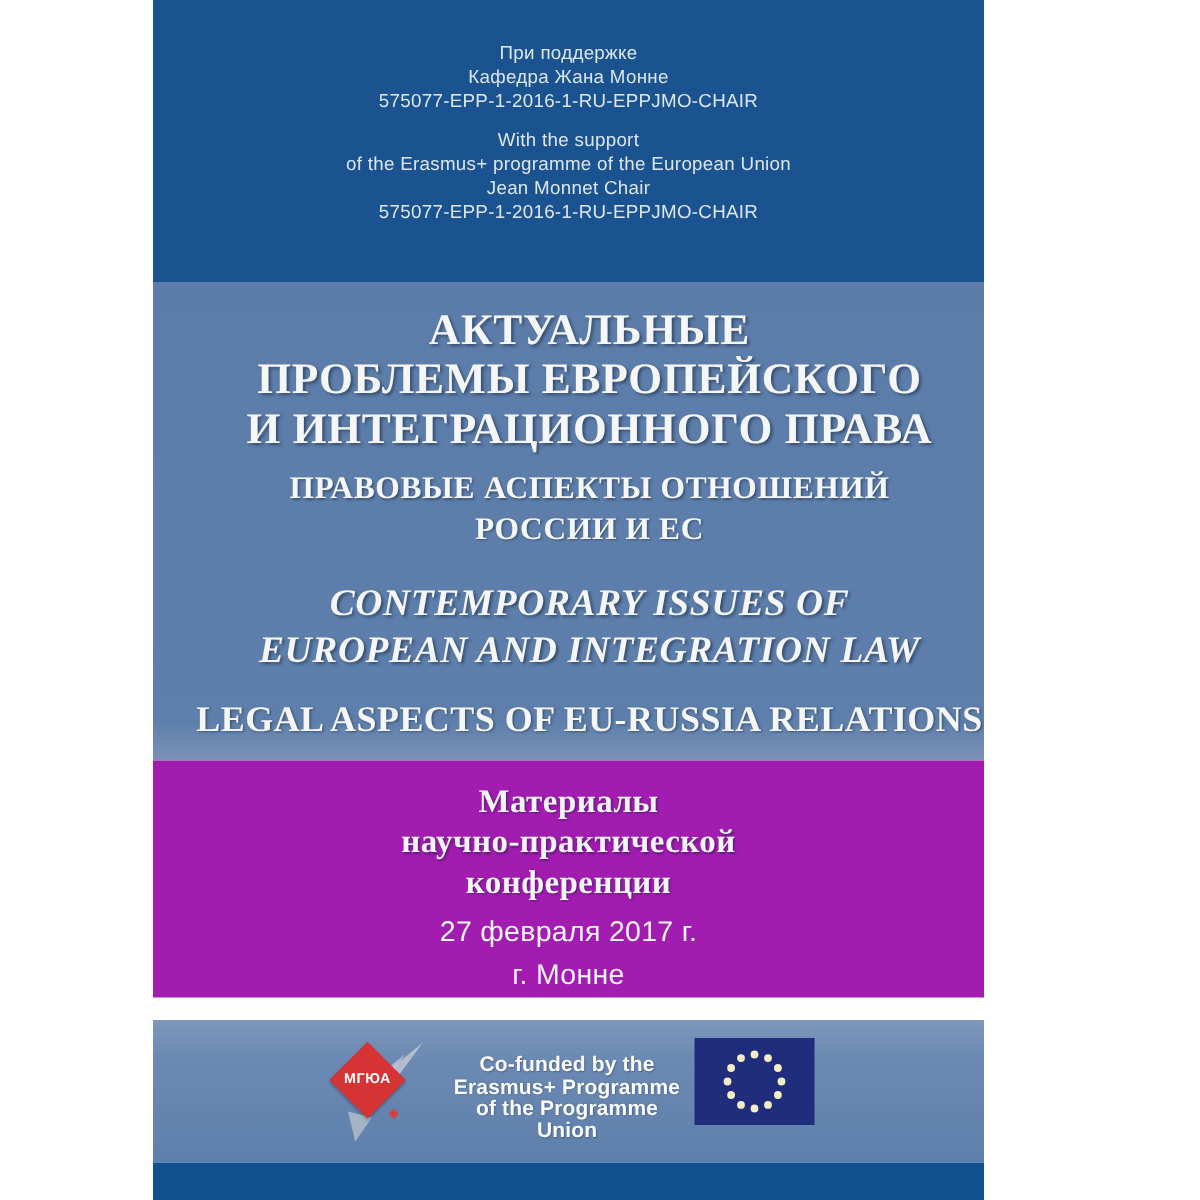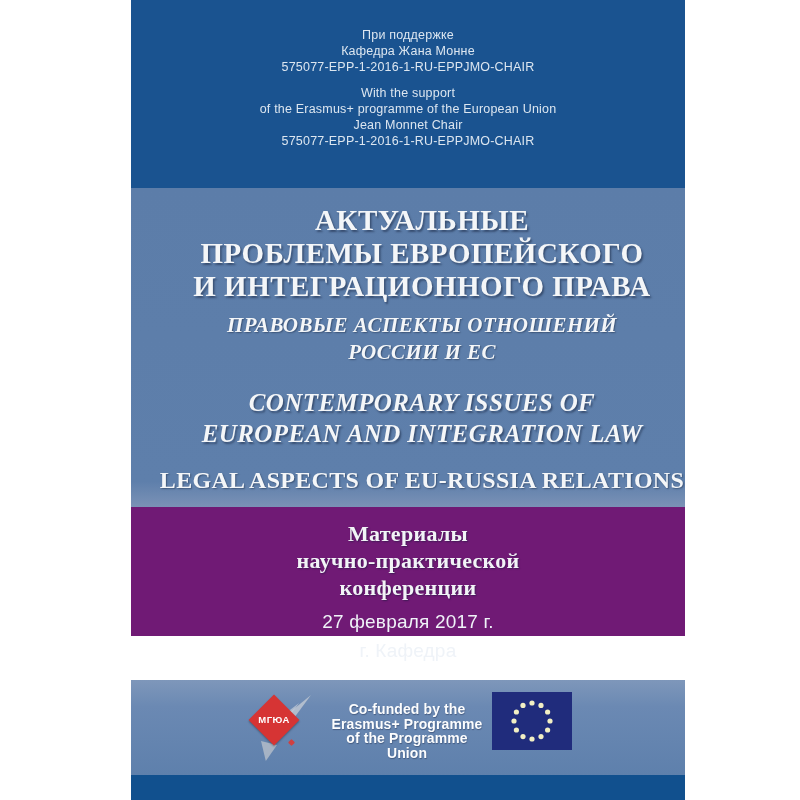--- a/index.html
+++ b/index.html
@@ -1,24 +1,24 @@
 <!DOCTYPE html>
 <html><head>
 <meta charset="utf-8">
 <style>
   html,body{margin:0;padding:0;}
   .page{
     position:relative;width:800px;height:800px;background:#ffffff;
     overflow:hidden;font-family:"Liberation Sans",sans-serif;
   }
-  .cover{position:absolute;left:131px;top:0;width:554px;height:800px;}
+  .cover{position:absolute;left:102px;top:0;width:554px;height:800px;}
   .band{position:absolute;left:0;width:554px;}
   .band1{top:0;height:188px;background:#1A5390;}
   .band2{top:188px;height:319px;background:linear-gradient(180deg,#5C7DA9 0%,#5E7FAB 92%,#7B92B6 100%);}
-  .band3{top:507px;height:129px;background:#701a75;}
+  .band3{top:507px;height:158px;background:#a21caf;}
   .band4{top:680px;height:95px;background:linear-gradient(180deg,#7E97BA 0%,#6B89B3 28%,#5E80AC 100%);}
   .band5{top:775px;height:25px;background:#11508E;}
 
   
   .support{text-align:center;color:#DCE6F0;font-size:12.5px;line-height:16px;letter-spacing:.2px;}
   .support-ru{padding-top:27px;}
   .support-en{padding-top:10px;}
   .support span{display:block;}
 
   
@@ -85,42 +85,42 @@
         <span>575077-EPP-1-2016-1-RU-EPPJMO-CHAIR</span>
       </div>
     </div>
 
     <div class="band band2">
       <h1 class="serif title-ru" style="margin:0;">
         <span>АКТУАЛЬНЫЕ</span>
         <span>ПРОБЛЕМЫ ЕВРОПЕЙСКОГО</span>
         <span>И ИНТЕГРАЦИОННОГО ПРАВА</span>
       </h1>
-      <h2 class="serif subtitle-ru" style="margin-bottom:0;font-style:italic;">
+      <h2 class="serif subtitle-ru" style="margin-bottom:0;">
         <span>ПРАВОВЫЕ АСПЕКТЫ ОТНОШЕНИЙ</span>
         <span>РОССИИ И ЕС</span>
       </h2>
       <h1 class="serif title-en" style="margin-bottom:0;">
         <span>CONTEMPORARY ISSUES OF</span>
         <span>EUROPEAN AND INTEGRATION LAW</span>
       </h1>
       <h2 class="serif subtitle-en" style="margin-bottom:0;">
         <span>LEGAL ASPECTS OF EU-RUSSIA RELATIONS</span>
       </h2>
     </div>
 
     <div class="band band3">
       <div class="conf">
         <span>Материалы</span>
         <span>научно-практической</span>
         <span>конференции</span>
       </div>
       <div class="conf-sans">
         <span>27 февраля 2017 г.</span>
-        <span>г. Кафедра</span>
+        <span>г. Монне</span>
       </div>
     </div>
 
     <div class="band band4">
 
       <div class="mgua">
         <div class="mgua-wing1"></div>
         <div class="mgua-wing2"></div>
         <div class="mgua-tail"></div>
         <div class="mgua-diamond"></div>

